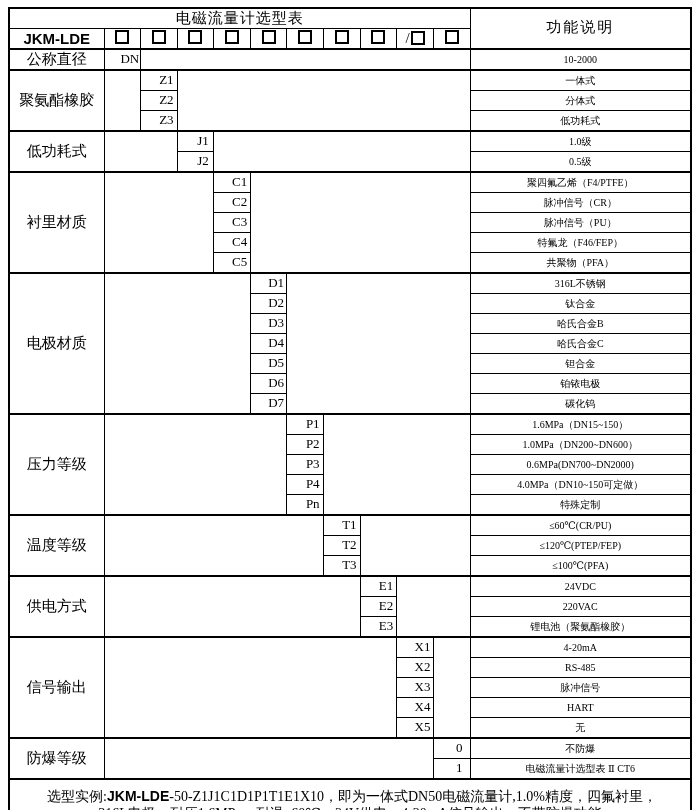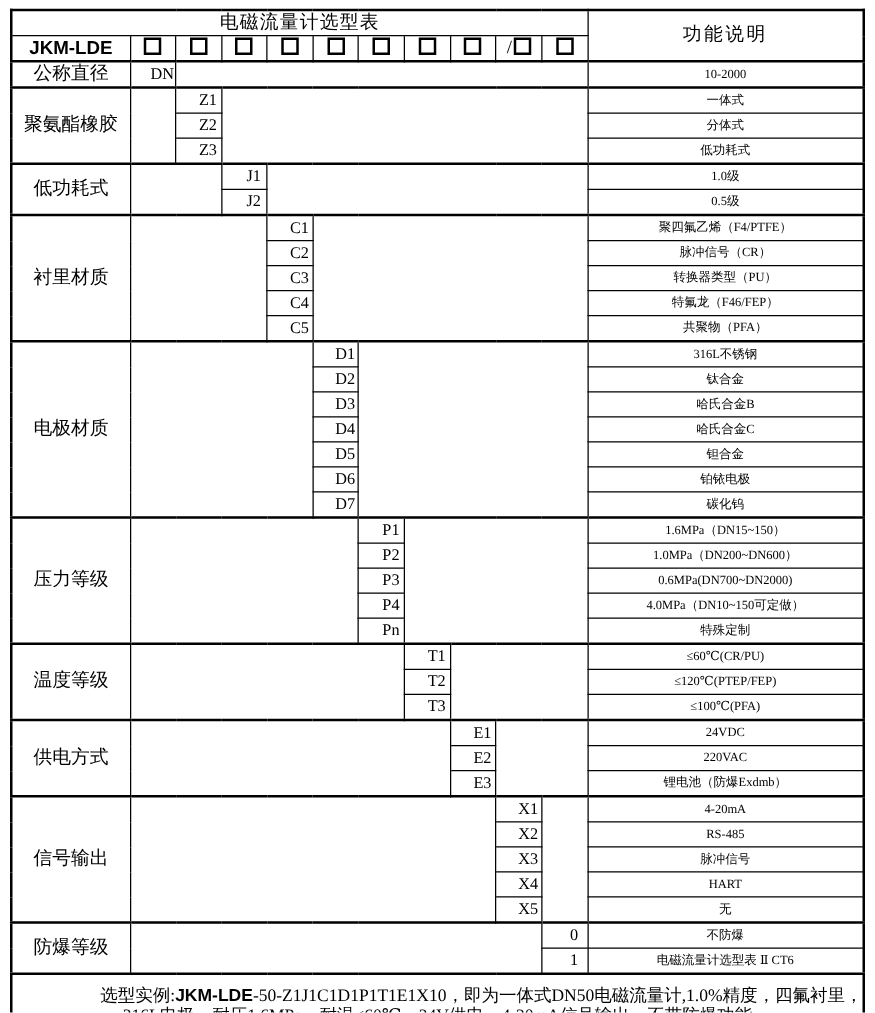--- a/index.html
+++ b/index.html
@@ -28,21 +28,21 @@
   }
   .cat-label{font-size:15px;}
   .code-cell{font-size:13px;padding-left:15px;}
   .desc-cell{font-size:10px;}
   .checkbox{
     display:inline-block;width:10px;height:10px;
     border:2px solid #000;vertical-align:-2px;background:#fff;
   }
   .slash{font-size:15px;margin-right:1px;}
   td.example-cell{height:50px;white-space:normal;}
-  .ex-line1{text-align:right;padding-left:4px;font-size:14px;}
+  .ex-line1{text-align:center;padding-left:4px;font-size:14px;}
   .ex-line2{text-align:center;font-size:14px;}
   .model-bold{
     font-family:"Liberation Sans","DejaVu Sans",sans-serif;
     font-weight:bold;
   }
 </style>
 </head>
 <body>
 
 <table class="spec-table">
@@ -121,21 +121,21 @@
         <td class="code-cell">C1</td>
         <td rowspan="5" colspan="6"></td>
         <td class="desc-cell">聚四氟乙烯（F4/PTFE）</td>
       </tr>
       <tr>
         <td class="code-cell">C2</td>
         <td class="desc-cell">脉冲信号（CR）</td>
       </tr>
       <tr>
         <td class="code-cell">C3</td>
-        <td class="desc-cell">转换器类型（PU）</td>
+        <td class="desc-cell">脉冲信号（PU）</td>
       </tr>
       <tr>
         <td class="code-cell">C4</td>
         <td class="desc-cell">特氟龙（F46/FEP）</td>
       </tr>
       <tr>
         <td class="code-cell">C5</td>
         <td class="desc-cell">共聚物（PFA）</td>
       </tr>
       <tr class="group-start">
@@ -213,21 +213,21 @@
         <td class="code-cell">E1</td>
         <td rowspan="3" colspan="2"></td>
         <td class="desc-cell">24VDC</td>
       </tr>
       <tr>
         <td class="code-cell">E2</td>
         <td class="desc-cell">220VAC</td>
       </tr>
       <tr>
         <td class="code-cell">E3</td>
-        <td class="desc-cell">锂电池（防爆Exdmb）</td>
+        <td class="desc-cell">锂电池（聚氨酯橡胶）</td>
       </tr>
       <tr class="group-start">
         <td class="cat-label" rowspan="5">信号输出</td>
         <td rowspan="5" colspan="8"></td>
         <td class="code-cell">X1</td>
         <td rowspan="5"></td>
         <td class="desc-cell">4-20mA</td>
       </tr>
       <tr>
         <td class="code-cell">X2</td>

